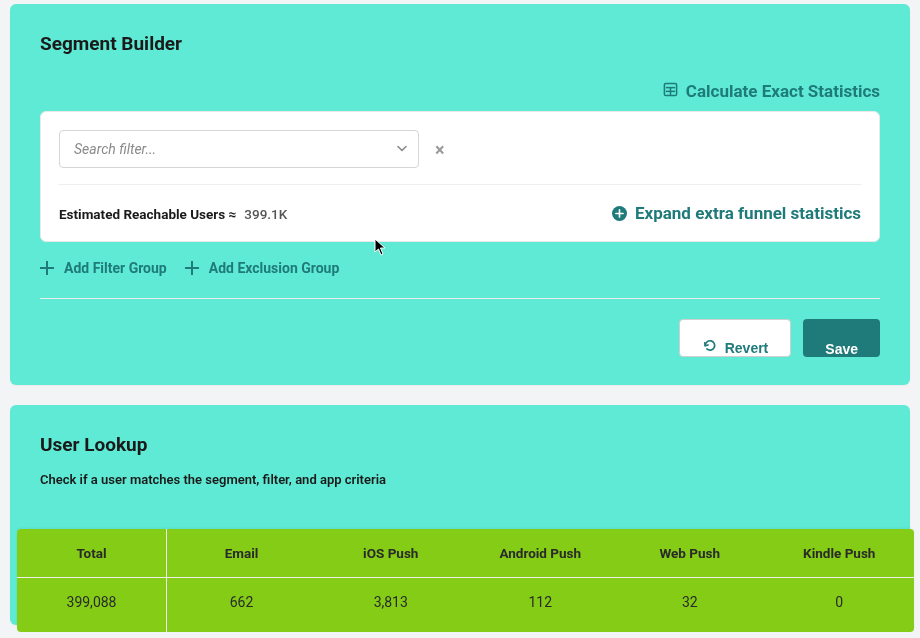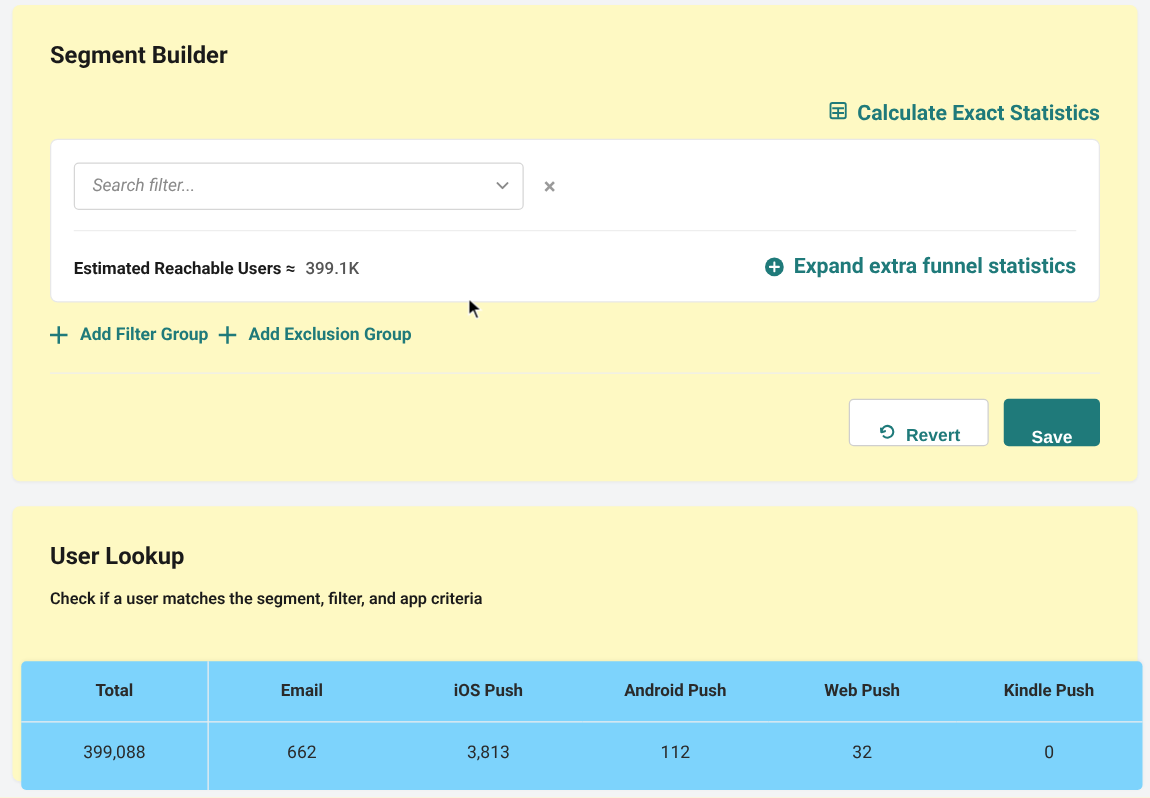--- a/index.html
+++ b/index.html
@@ -5,21 +5,21 @@
     * { box-sizing: border-box; margin: 0; padding: 0; }
     body {
       font-family: -apple-system, BlinkMacSystemFont, "Segoe UI", Roboto, Helvetica, Arial, sans-serif;
       background: #f3f4f5;
       color: #1a1a1a;
       width: 920px;
       height: 638px;
       overflow: hidden;
     }
     .card {
-      background: #fef9c3;
+      background: #5eead4;
       border-radius: 6px;
       box-shadow: 0 1px 2px rgba(0,0,0,0.04);
       margin: 4px 10px 20px 10px;
       padding: 28px 30px;
     }
     .card-title {
       font-size: 19px;
       font-weight: 700;
       color: #1a1a1a;
       margin-bottom: 26px;
@@ -119,21 +119,21 @@
       color: #1a1a1a;
     }
     .est-value {
       font-size: 13.5px;
       font-weight: 500;
       color: #555;
       margin-left: 4px;
     }
     .add-row {
       display: flex;
-      gap: 8px;
+      gap: 18px;
       padding-bottom: 22px;
       border-bottom: 1px solid #eee;
       margin-bottom: 20px;
     }
     .add-link {
       color: #1f7a7a;
       font-weight: 700;
       font-size: 14px;
       display: inline-flex;
       align-items: center;
@@ -182,21 +182,21 @@
       font-size: 13px;
       font-weight: 600;
       color: #1a1a1a;
       margin-bottom: 18px;
     }
     .stats-table-wrap {
       position: fixed;
       left: 17px;
       right: 6px;
       bottom: 6px;
-      background: #7dd3fc;
+      background: #84cc16;
       box-shadow: 0 -1px 3px rgba(0,0,0,0.05);
       border-radius: 4px;
     }
     .stats-table {
       width: 100%;
       border-collapse: collapse;
       table-layout: fixed;
     }
     .stats-table thead th {
       font-size: 13.5px;

